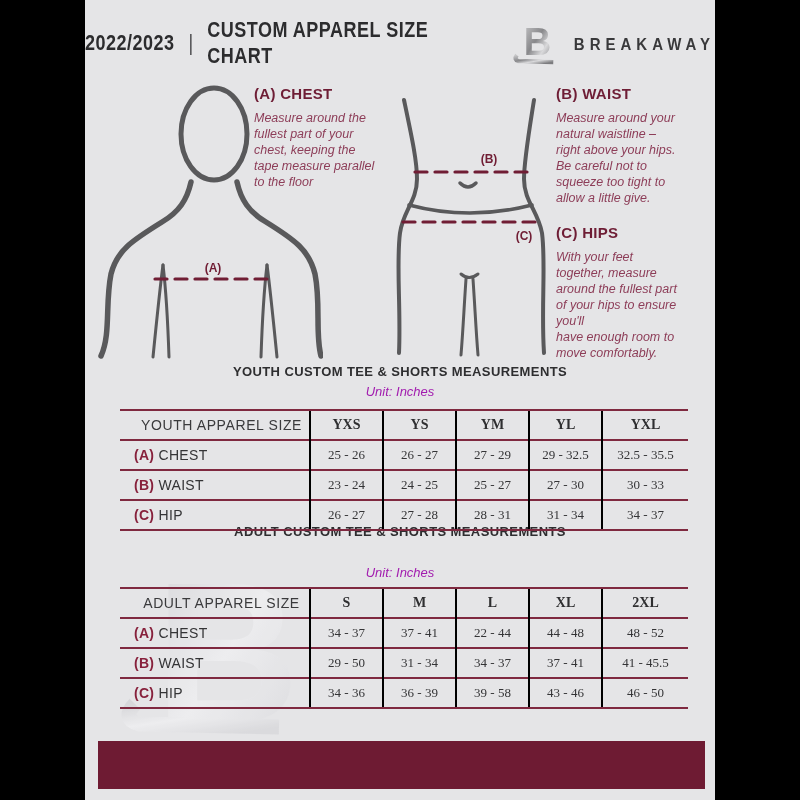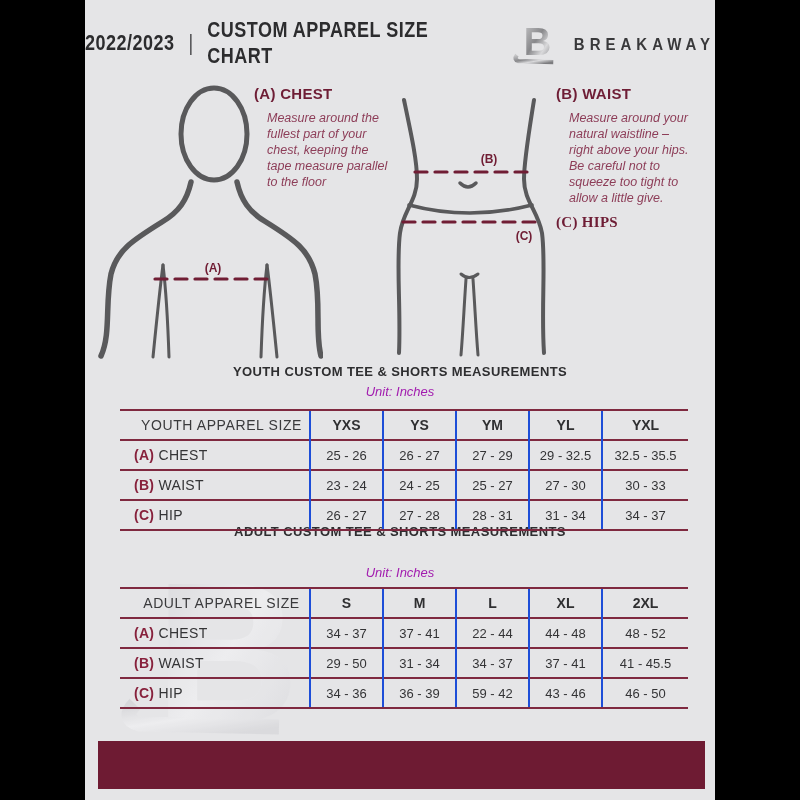--- a/index.html
+++ b/index.html
@@ -24,44 +24,44 @@
   .fig-upper { left:12px; top:82px; width:226px; height:277px; }
   .fig-lower { left:303px; top:93px; width:182px; height:267px; }
   .fig path, .fig ellipse { fill:none; stroke:#59595b; stroke-linecap:round; }
   .dash { stroke:#701d34 !important; stroke-dasharray:12 8; stroke-width:3.2; }
   .marker { font-size:12px; font-weight:700; fill:#701d34; }
 
   
   .instr { position:absolute; width:152px; }
   .instr-a { left:169px; top:85px; width:146px; }
   .instr-b { left:471px; top:85px; }
-  .instr-c { left:471px; top:214px;font-family:Liberation Serif, serif; }
+  .instr-c { left:471px; top:224px; }
   .instr h3 { font-size:15px; font-weight:800; color:#6e1d35; letter-spacing:.3px; margin:0 0 8px 0; }
   .instr p { font-size:12.5px; font-style:italic; color:#8d3d58; line-height:16px;
-             white-space:pre-line;margin-left:13px; }
+             white-space:pre-line; }
 
   
   .sec-title { position:absolute; left:0; width:100%; text-align:center;
                font-size:13px; font-weight:700; color:#2e2e30; letter-spacing:.4px; }
   .sec-unit  { position:absolute; left:0; width:100%; text-align:center;
                font-size:13px; font-style:italic; font-weight:500; color:#a21caf; }
   .t-youth { top:364px; } .u-youth { top:384px; }
   .t-adult { top:524px; } .u-adult { top:565px; }
 
   
   table.szt { position:absolute; left:35px; width:560px; border-collapse:collapse;
               table-layout:fixed; z-index:2; }
   .youth { top:409px; } .adult { top:587px; }
   .szt col.c0 { width:190px; }
   .szt col.cv { width:73px; }
   .szt col.cl { width:86px; }
   .szt th, .szt td { height:30px; border-top:2px solid #7f2940; text-align:center;
                      vertical-align:middle; color:#343436; }
   .szt tr:last-child td { border-bottom:2px solid #7f2940; }
-  .szt th.vh, .szt td.v { border-left:2px solid #1d4ed8; }
+  .szt th.vh, .szt td.v { border-left:2px solid #000000;font-family:Liberation Serif, serif; }
   .szt th.lblh { text-align:center; padding-left:14px; font-weight:400; font-size:14px;
                  color:#3a3a3c; letter-spacing:.6px; }
   .szt th.vh { font-size:14px; font-weight:700; color:#2f2f31; }
   .szt td.lbl { text-align:left; padding-left:14px; font-size:14px; letter-spacing:.3px; }
   .szt td.lbl .mk { color:#87213c; font-weight:700; }
   .szt td.v { font-size:13px; }
 
   
   .wm { position:absolute; left:28px; top:552px; width:212px; height:192px;
         z-index:1; opacity:.8; }
@@ -131,20 +131,27 @@
       <h3>(B) WAIST</h3>
       <p>Measure around your
 natural waistline –
 right above your hips.
 Be careful not to
 squeeze too tight to
 allow a little give.</p>
     </div>
     <div class="instr instr-c">
       <h3>(C) HIPS</h3>
+      <p>With your feet
+together, measure
+around the fullest part
+of your hips to ensure
+you'll
+have enough room to
+move comfortably.</p>
     </div>
 
     <div class="sec-title t-youth">YOUTH CUSTOM TEE &amp; SHORTS MEASUREMENTS</div>
     <div class="sec-unit u-youth">Unit: Inches</div>
     <table class="szt youth">
       <colgroup>
           <col class="c0">
           <col class="cv">
           <col class="cv">
           <col class="cv">
@@ -232,21 +239,21 @@
         <td class="v">29 - 50</td>
         <td class="v">31 - 34</td>
         <td class="v">34 - 37</td>
         <td class="v">37 - 41</td>
         <td class="v">41 - 45.5</td>
       </tr>
       <tr>
         <td class="lbl"><span class="mk">(C)</span> <span>HIP</span></td>
         <td class="v">34 - 36</td>
         <td class="v">36 - 39</td>
-        <td class="v">59 - 42</td>
+        <td class="v">39 - 58</td>
         <td class="v">43 - 46</td>
         <td class="v">46 - 50</td>
       </tr>
     </tbody>
       </table>
 
     <div class="footer-bar"></div>
   </div>
 </div>
 

